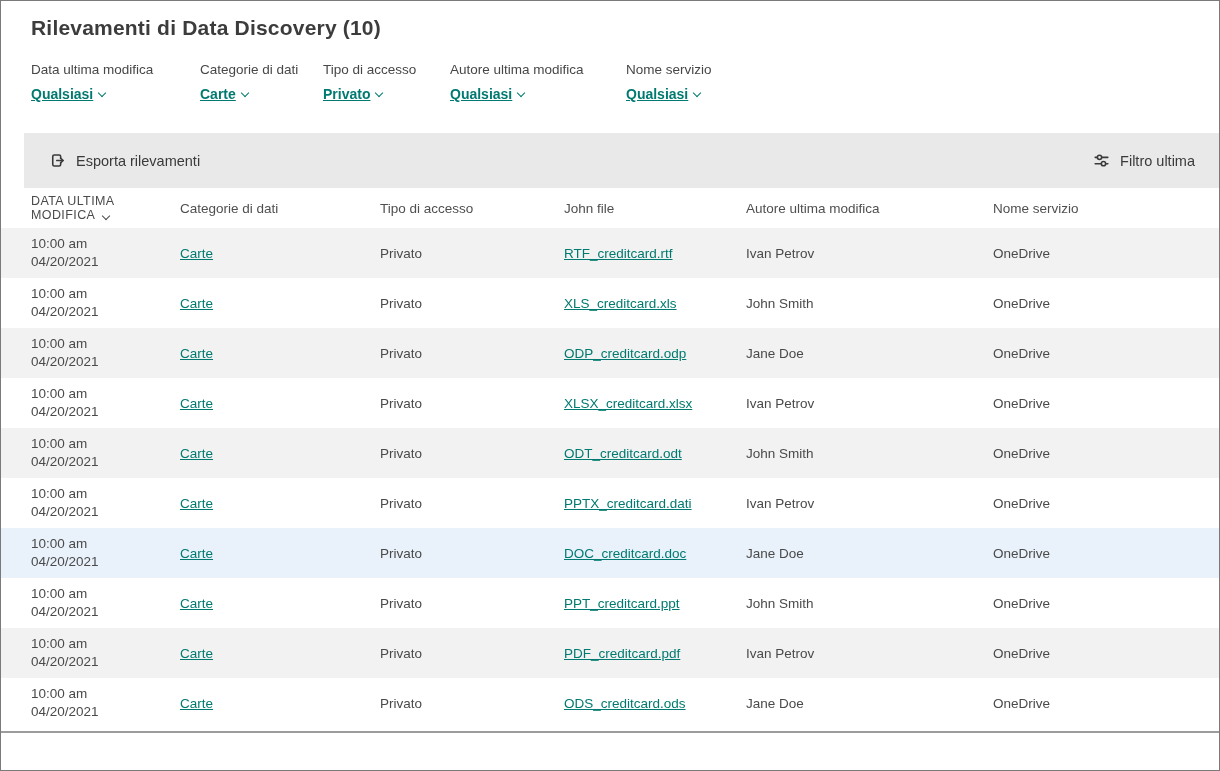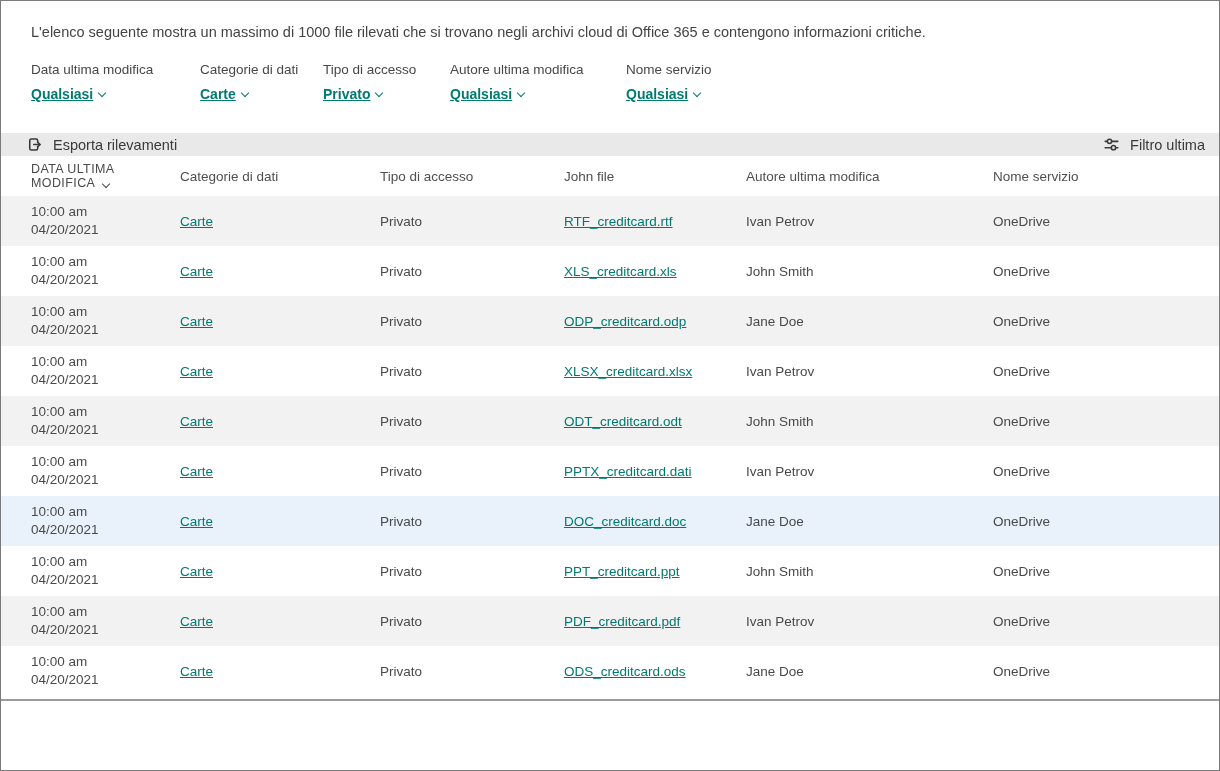--- a/index.html
+++ b/index.html
@@ -43,23 +43,24 @@
     display:inline-block; width:6px; height:6px;
     border-right:1.6px solid currentColor;
     border-bottom:1.6px solid currentColor;
     transform:rotate(45deg);
     margin:-3px 0 0 6px;
   }
   .accent { color:#007a70; }
   .dark { color:#4a4a4a; }
   
   .toolbar {
-    margin-top:30px; height:23px; background:#e9e9e9;
+    margin-top:30px; height:55px; background:#e9e9e9;
     display:flex; align-items:center; justify-content:space-between;
-    padding:0 14px 0 24px;
+    padding:0 24px 0 24px;
+    margin-left:23px;
   }
   .tb-btn {
     display:inline-flex; align-items:center; gap:9px;
     font-size:14.5px; color:#3a3a3a; cursor:pointer;
     background:none; border:none; font-family:inherit;
   }
   .tb-btn svg { display:block; }
   
   table { width:100%; border-collapse:collapse; table-layout:fixed; }
   th, td { text-align:left; font-weight:normal; padding:0; vertical-align:middle; }
@@ -76,21 +77,21 @@
   td { font-size:13.5px; color:#4a4a4a; }
   .datetime { line-height:1.35; }
   a.cell-link { color:#007a70; text-decoration:underline; cursor:pointer; font-size:13.5px; }
   .bottom-line { margin-top:3px; height:2px; background:#9c9c9c; }
 </style>
 </head>
 <body>
 
 <div class="page">
 
-  <p class="page-subtitle">L'elenco seguente mostra un massimo di 1000 file rilevati che si trovano negli archivi cloud di Office 365 e contengono informazioni critiche.</p>
+  <h1 class="page-title">Rilevamenti di Data Discovery (10)</h1>
 
   <div class="filters">
     <div class="filter">
       <div class="filter-label">Data ultima modifica</div>
       <a class="filter-value">
           <span class="fv-text">Qualsiasi</span>
           <span class="chev accent"></span>
         </a>
     </div>
     <div class="filter">

